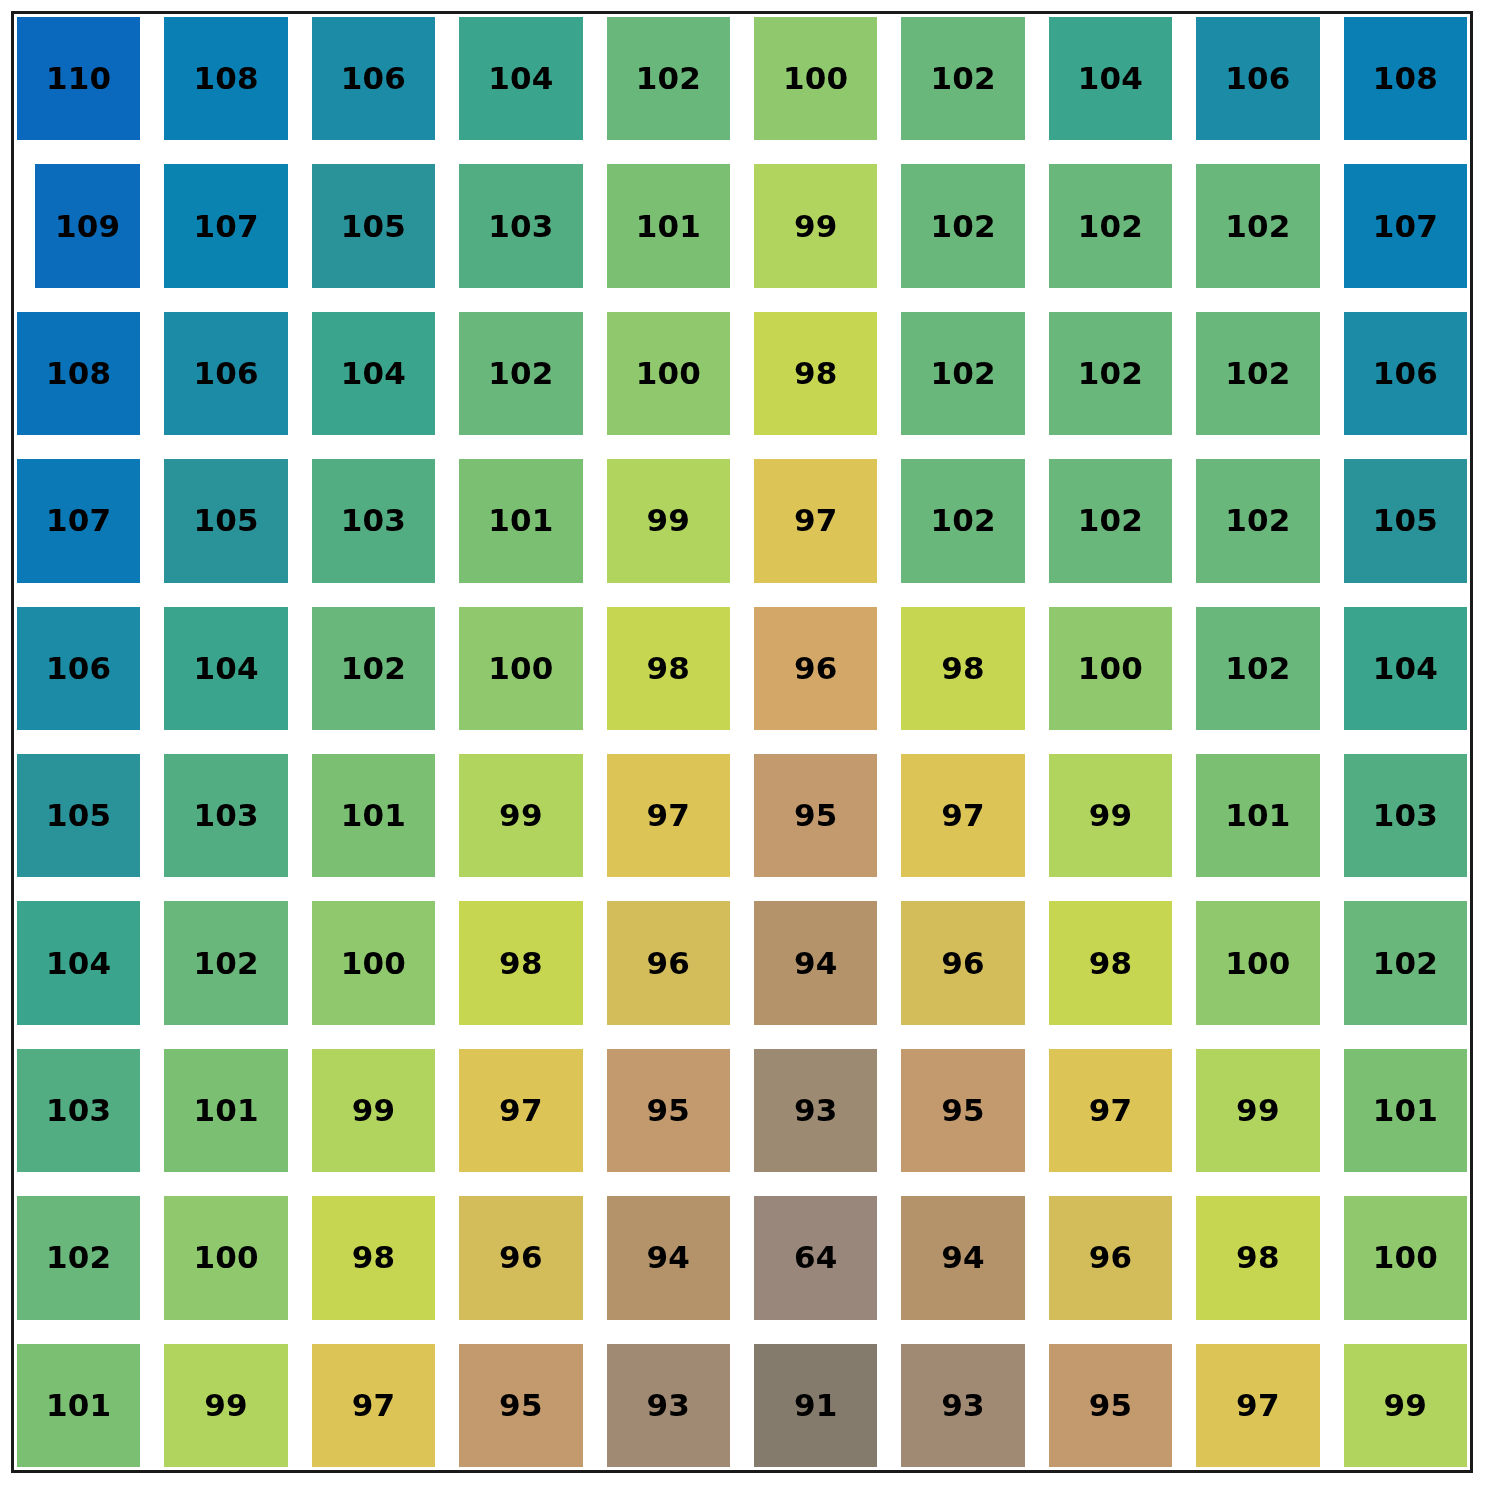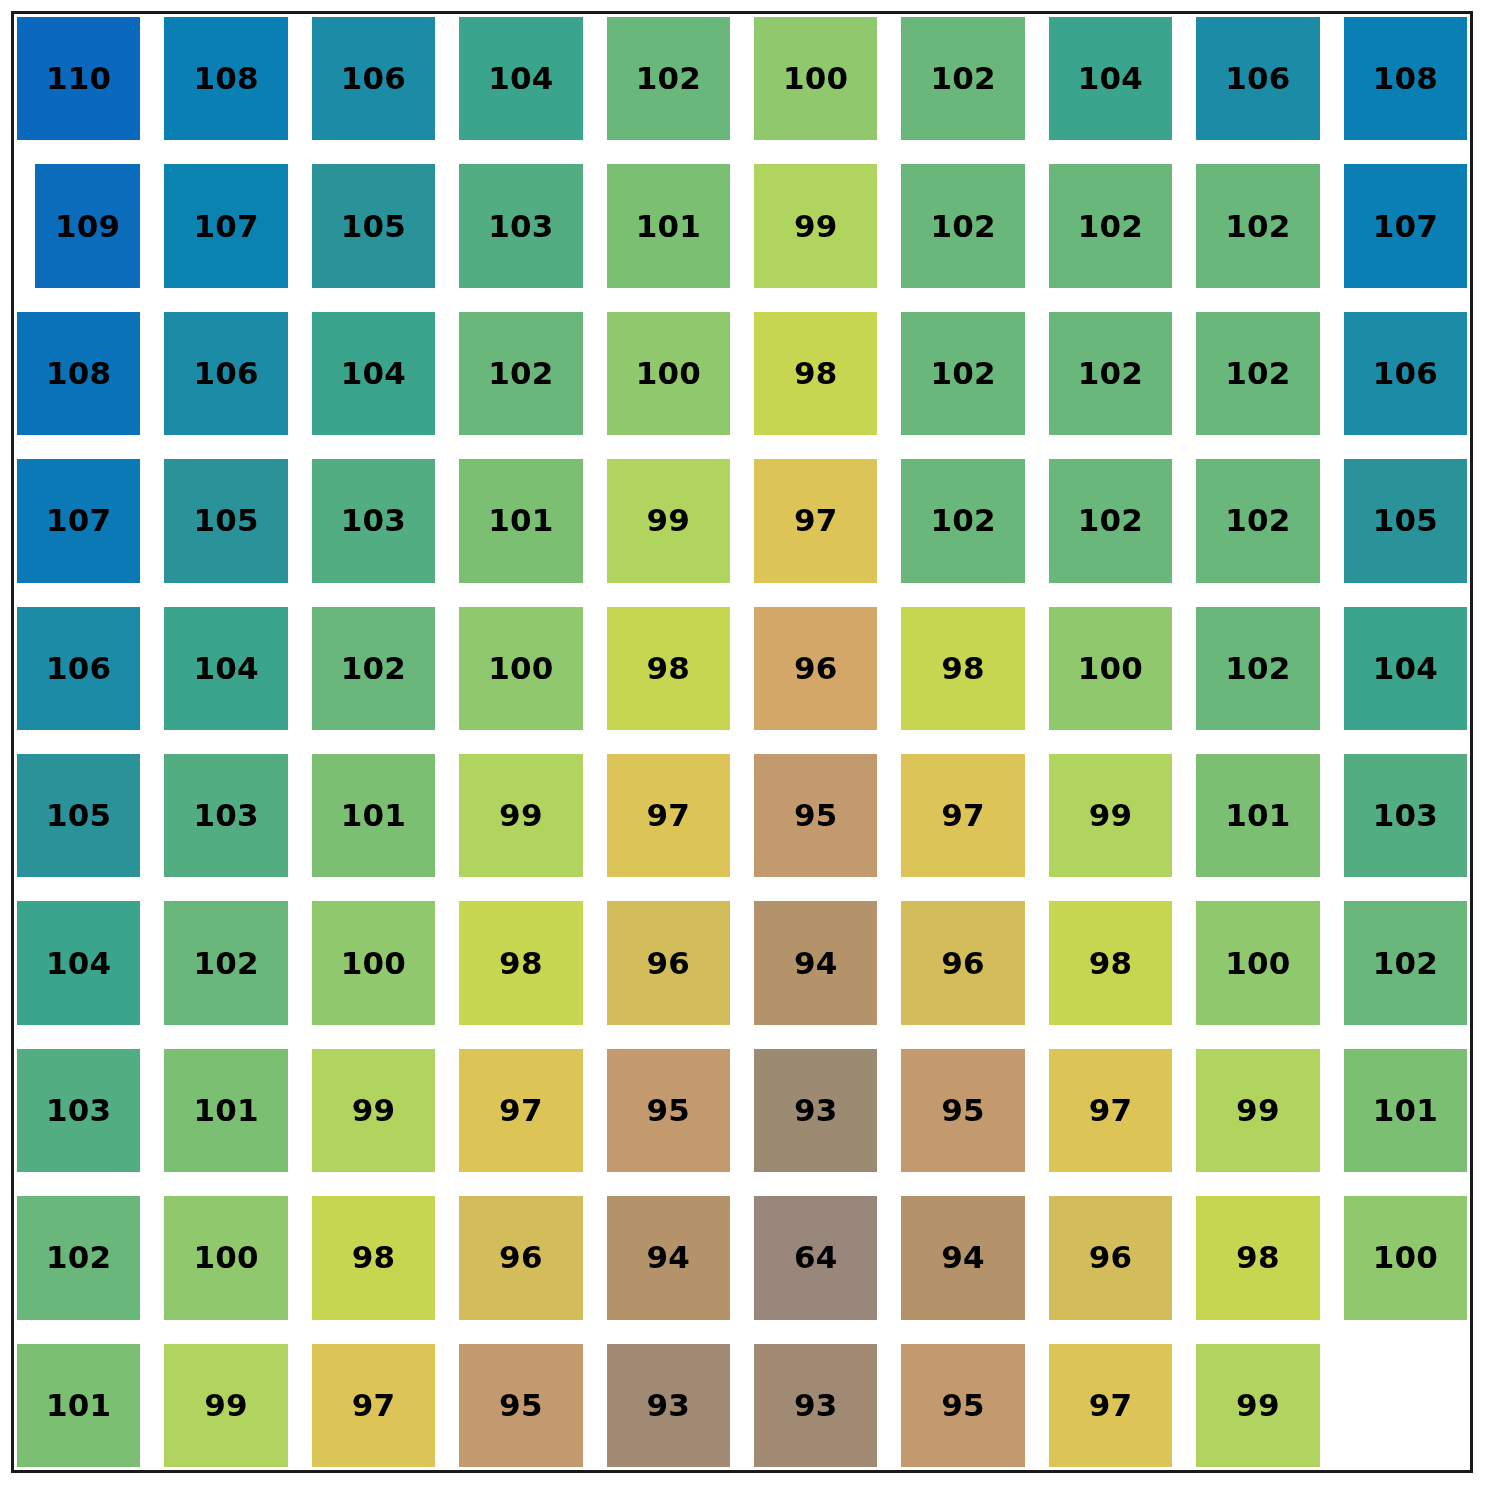--- a/index.html
+++ b/index.html
@@ -350,20 +350,23 @@
         </div>
         <div class="heat-cell" style="background-color: rgb(220, 197, 86); border-color: rgb(255, 255, 255);">
           <span class="cell-label" style="color: rgb(0, 0, 0);">97</span>
         </div>
         <div class="heat-cell" style="background-color: rgb(194, 154, 109); border-color: rgb(255, 255, 255);">
           <span class="cell-label" style="color: rgb(0, 0, 0);">95</span>
         </div>
         <div class="heat-cell" style="background-color: rgb(160, 138, 116); border-color: rgb(255, 255, 255);">
           <span class="cell-label" style="color: rgb(0, 0, 0);">93</span>
         </div>
+        <div class="heat-cell" style="background-color: rgb(133, 123, 108); border-color: rgb(255, 255, 255);">
+          <span class="cell-label" style="color: rgb(0, 0, 0);">91</span>
+        </div>
         <div class="heat-cell" style="background-color: rgb(160, 138, 116); border-color: rgb(255, 255, 255);">
           <span class="cell-label" style="color: rgb(0, 0, 0);">93</span>
         </div>
         <div class="heat-cell" style="background-color: rgb(194, 154, 109); border-color: rgb(255, 255, 255);">
           <span class="cell-label" style="color: rgb(0, 0, 0);">95</span>
         </div>
         <div class="heat-cell" style="background-color: rgb(220, 197, 86); border-color: rgb(255, 255, 255);">
           <span class="cell-label" style="color: rgb(0, 0, 0);">97</span>
         </div>
         <div class="heat-cell" style="background-color: rgb(176, 212, 94); border-color: rgb(255, 255, 255);">

